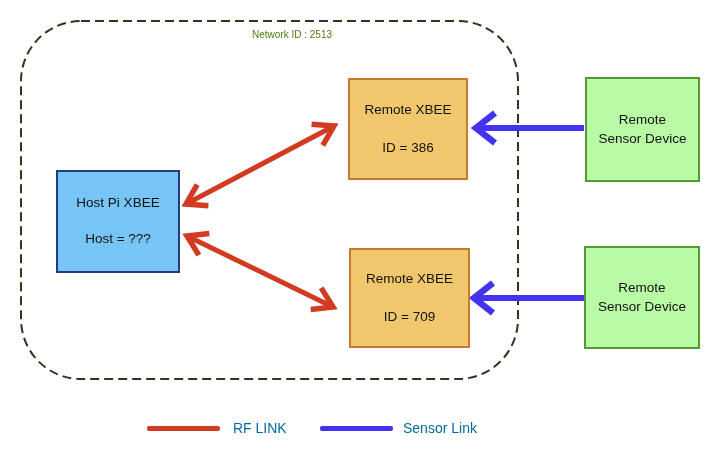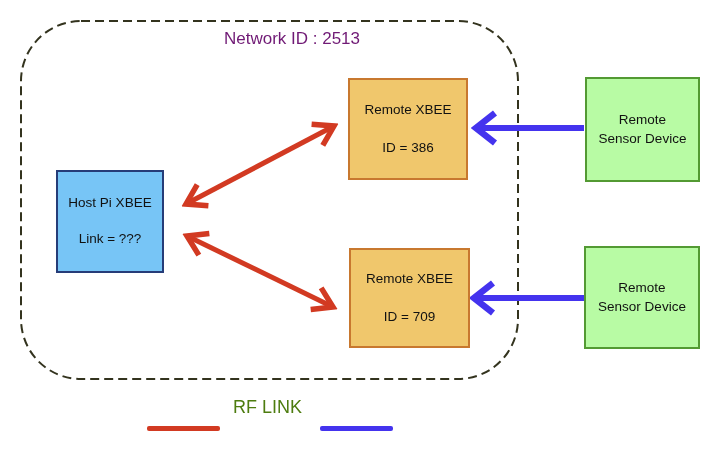--- a/index.html
+++ b/index.html
@@ -7,47 +7,47 @@
   .canvas{
     position:relative;width:724px;height:464px;background:#ffffff;overflow:hidden;
   }
   .arrow-layer{position:absolute;left:0;top:0;width:724px;height:464px;}
   .node{
     position:absolute;box-sizing:border-box;display:flex;flex-direction:column;
     align-items:center;justify-content:center;text-align:center;
     font-size:13.5px;color:#111111;line-height:1.25;
   }
   .node-host{
-    left:56px;top:170px;width:108px;height:103px;
+    left:56px;top:170px;width:124px;height:103px;
     background:#77C5F6;border:2px solid #263C78;gap:19px;
   }
   .node-xbee1{
     left:348px;top:78px;width:120px;height:102px;
     background:#F0C76C;border:2px solid #C8782F;gap:21px;
   }
   .node-xbee2{
     left:349px;top:248px;width:121px;height:100px;
     background:#F0C76C;border:2px solid #C8782F;gap:21px;
   }
   .node-sensor1{
     left:585px;top:77px;width:115px;height:105px;
     background:#B8FBA4;border:2px solid #539A33;gap:2px;
   }
   .node-sensor2{
     left:584px;top:246px;width:116px;height:103px;
     background:#B8FBA4;border:2px solid #539A33;gap:2px;
   }
   .net-label{
     position:absolute;left:192px;top:29px;width:200px;text-align:center;
-    font-size:17px;color:#701a75;
+    font-size:10px;color:#4d7c0f;
   }
   .legend-swatch{position:absolute;height:5px;width:73px;border-radius:2px;}
   .legend-swatch.rf{left:147px;top:426px;background:#D23A22;}
   .legend-swatch.sensor{left:320px;top:426px;background:#4433EE;}
-  .legend-label{position:absolute;top:397px;font-size:18px;color:#4d7c0f;}
+  .legend-label{position:absolute;top:420px;font-size:14px;color:#0369a1;}
   .legend-label.rf{left:233px;}
   .legend-label.sensor{left:403px;}
 </style>
 </head>
 <body>
 
 <div class="canvas">
 
   <svg class="arrow-layer" width="724" height="464" viewBox="0 0 724 464">
     <defs>
@@ -67,21 +67,21 @@
 
     <line x1="584" y1="128" x2="476" y2="128" stroke-width="6" marker-end="url(#arrowBlue)" stroke="#4433EE"></line>
 
     <line x1="584" y1="298" x2="474" y2="298" stroke-width="6" marker-end="url(#arrowBlue)" stroke="#4433EE"></line>
   </svg>
 
   <div class="net-label">Network ID : 2513</div>
 
   <div class="node node-host">
     <div>Host Pi XBEE</div>
-    <div>Link = ???</div>
+    <div>Host = ???</div>
   </div>
 
   <div class="node node-xbee1">
     <div>Remote XBEE</div>
     <div>ID = 386</div>
   </div>
 
   <div class="node node-xbee2">
     <div>Remote XBEE</div>
     <div>ID = 709</div>
@@ -93,14 +93,15 @@
   </div>
 
   <div class="node node-sensor2">
     <div>Remote</div>
     <div>Sensor Device</div>
   </div>
 
   <div class="legend-swatch rf"></div>
   <div class="legend-label rf">RF LINK</div>
   <div class="legend-swatch sensor"></div>
+  <div class="legend-label sensor">Sensor Link</div>
 
 </div>
 
 </body></html>

